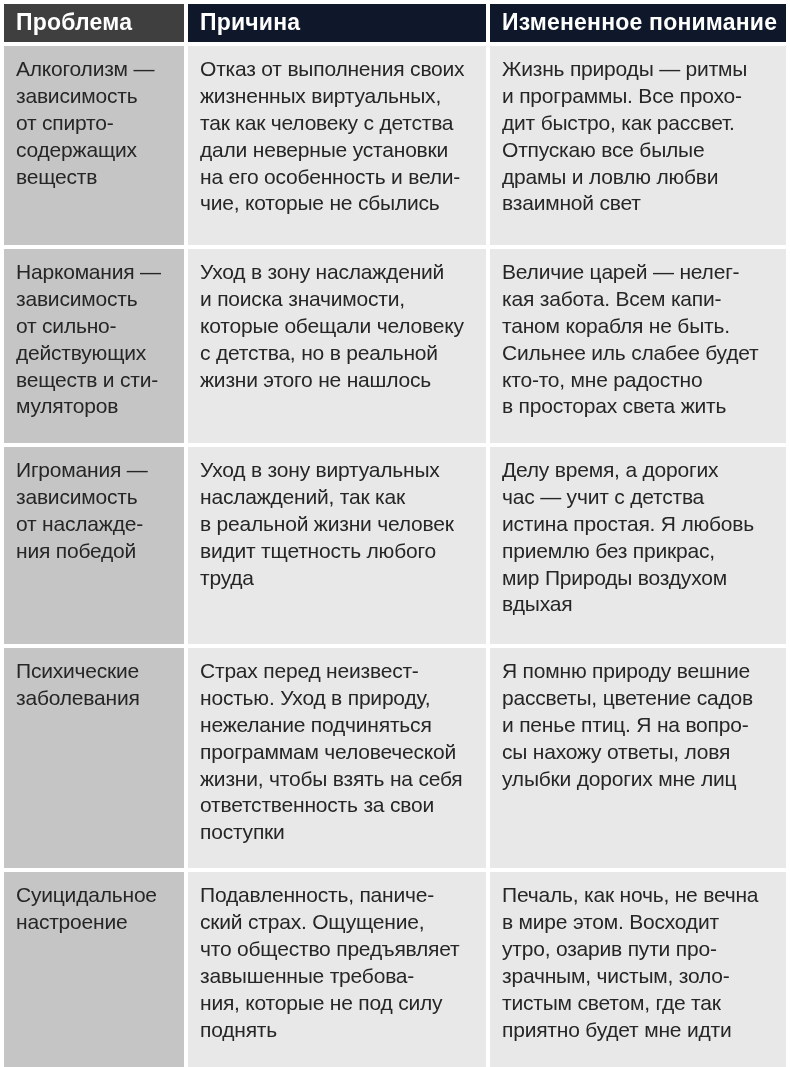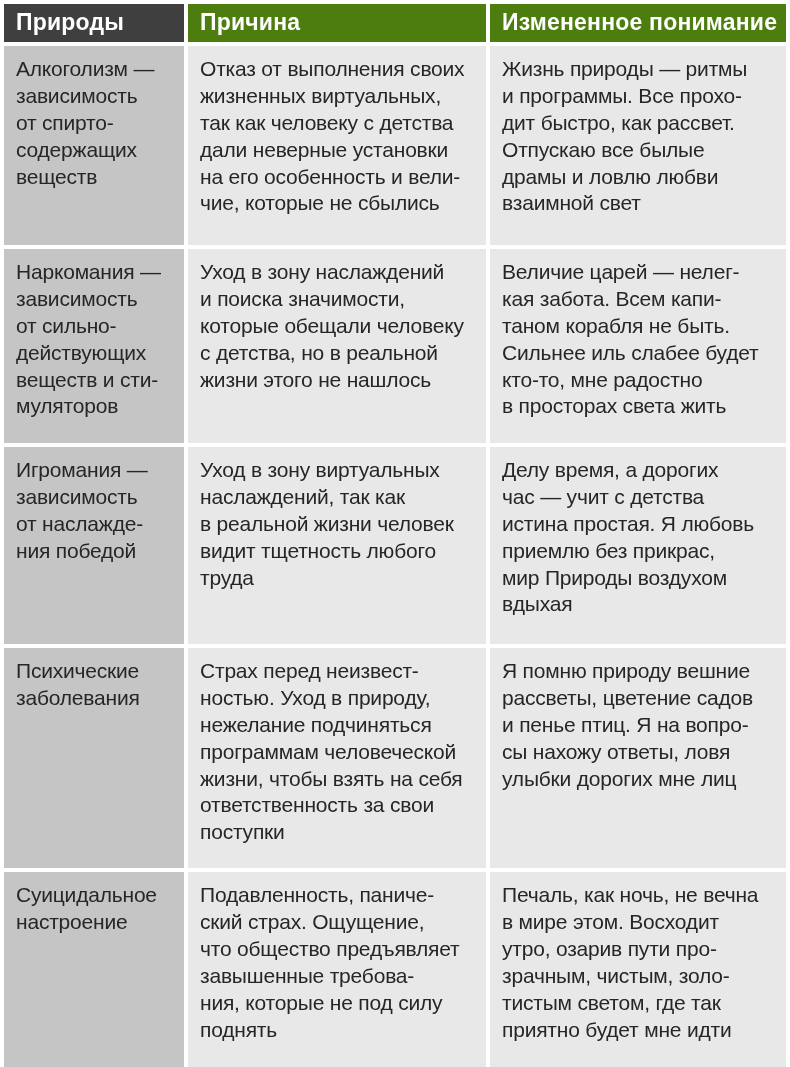--- a/index.html
+++ b/index.html
@@ -28,21 +28,21 @@
     height: 32px;
     text-align: left;
     vertical-align: middle;
     font-size: 23px;
     font-weight: bold;
     color: #ffffff;
     padding: 2px 8px 4px 12px;
     letter-spacing: 0.2px;
   }
   th.hdr-dark  { background: #3f3f3f; }
-  th.hdr-light { background: #4d7c0f; }
+  th.hdr-light { background: #0f172a; }
 
   td.cell {
     vertical-align: top;
     font-size: 21px;
     line-height: 1.28;
     color: #262626;
     padding: 10px 8px 22px 12px;
     white-space: pre-line;
     letter-spacing: -0.2px;
   }
@@ -61,21 +61,21 @@
 
 <div class="page">
   <table class="grid">
     <colgroup>
       <col class="c-problem">
       <col class="c-cause">
       <col class="c-underst">
     </colgroup>
     <thead>
       <tr>
-        <th class="hdr hdr-dark">Природы</th>
+        <th class="hdr hdr-dark">Проблема</th>
         <th class="hdr hdr-light">Причина</th>
         <th class="hdr hdr-light">Измененное понимание</th>
       </tr>
     </thead>
     <tbody>
       <tr class="r1">
         <td class="cell cell-problem">Алкоголизм —
 зависимость
 от спирто-
 содержащих

